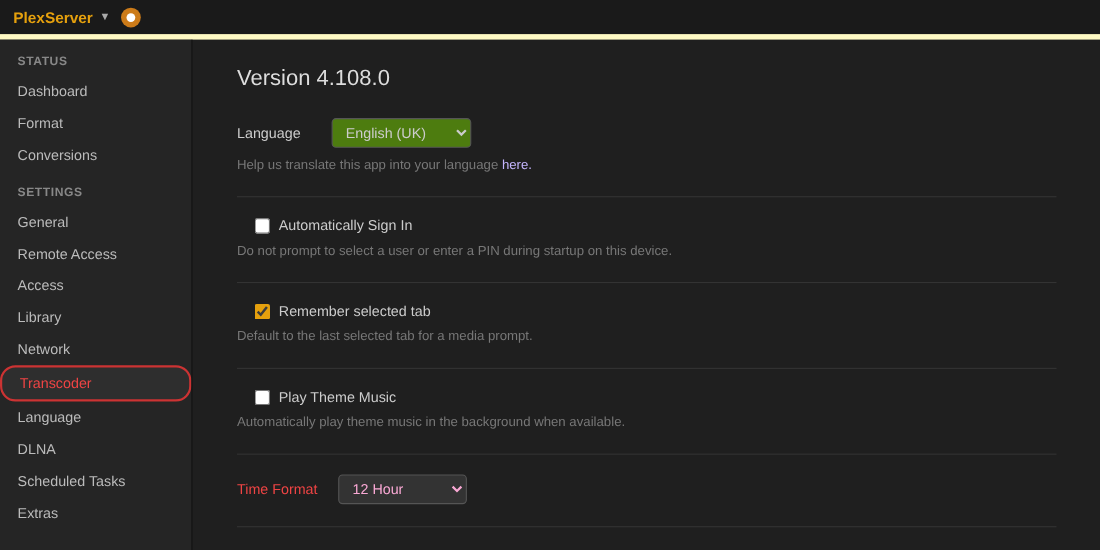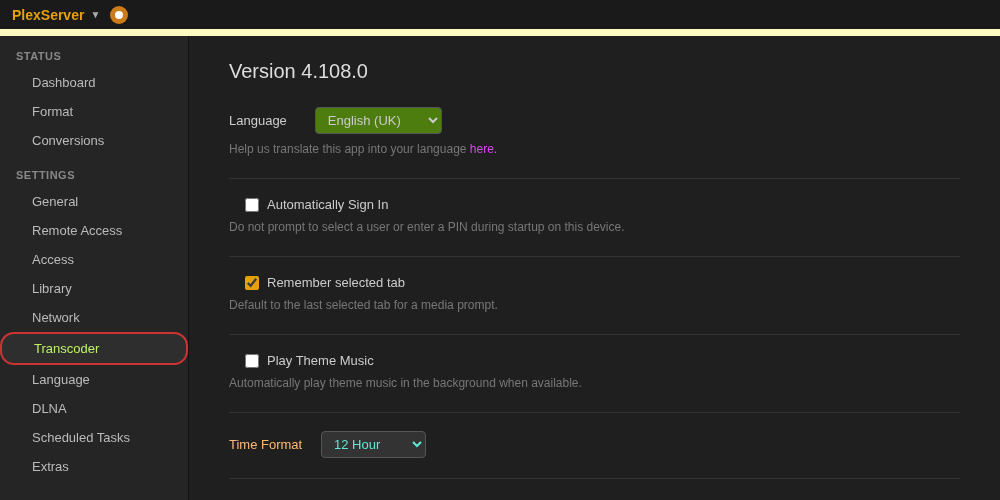--- a/index.html
+++ b/index.html
@@ -15,21 +15,21 @@
       flex-direction: column;
     }
 
     
     .topbar {
       background: #1a1a1a;
       height: 36px;
       display: flex;
       align-items: center;
       padding: 0 12px;
-      border-bottom: 7px solid #fef9c3;
+      border-bottom: 5px solid #fef9c3;
       flex-shrink: 0;
     }
     .topbar-title {
       display: flex;
       align-items: center;
       gap: 6px;
       font-size: 14px;
       font-weight: bold;
       color: #e5a00d;
       cursor: pointer;
@@ -55,51 +55,51 @@
 
     
     .main {
       display: flex;
       flex: 1;
       overflow: hidden;
     }
 
     
     .sidebar {
-      width: 189px;
+      width: 175px;
       background: #252525;
       border-right: 1px solid #111;
       overflow-y: auto;
       flex-shrink: 0;
       padding-bottom: 10px;
     }
     .sidebar-section-label {
       padding: 14px 16px 6px 16px;
       font-size: 11px;
       font-weight: bold;
       color: #888;
       text-transform: uppercase;
       letter-spacing: 0.5px;
     }
     .sidebar-item {
-      padding: 7px 16px 7px 32px;
+      padding: 7px 16px 7px 16px;
       font-size: 13px;
       color: #bbb;
       cursor: pointer;
       position: relative;
       transition: background 0.1s;
     }
     .sidebar-item.active {
       color: #e5a00d;
       background: #2e2e2e;
     }
     .sidebar-item.highlighted {
       border: 2px solid #cc3333;
       border-radius: 14px;
-      color: #bef264;
+      color: #ef4444;
     }
 
     
     .content {
       flex: 1;
       padding: 24px 40px;
       overflow-y: auto;
       background: #1f1f1f;
     }
     .version-title {
@@ -121,21 +121,21 @@
       font-size: 13px;
       color: #ccc;
     }
     .setting-desc {
       font-size: 12px;
       color: #777;
       margin-top: 4px;
       line-height: 1.5;
     }
     .setting-desc a {
-      color: #d946ef;
+      color: #c4b5fd;
       text-decoration: none;
     }
 
     
     select.lang-select {
       background: #4d7c0f;
       color: #ccc;
       border: 1px solid #555;
       border-radius: 4px;
       padding: 4px 24px 4px 8px;
@@ -166,29 +166,29 @@
 
     
     .time-format-row {
       display: flex;
       align-items: center;
       gap: 12px;
       margin-bottom: 6px;
     }
     .time-format-label {
       font-size: 13px;
-      color: #fdba74;
+      color: #ef4444;
       min-width: 80px;
     }
     select.time-select {
       background: #333;
-      color: #5eead4;
+      color: #f9a8d4;
       border: 1px solid #555;
       border-radius: 4px;
-      padding: 4px 28px 4px 8px;
+      padding: 4px 40px 4px 8px;
       font-size: 13px;
       appearance: auto;
       cursor: pointer;
     }
 
     .divider {
       border: none;
       border-top: 1px solid #333;
       margin: 18px 0;
     }

